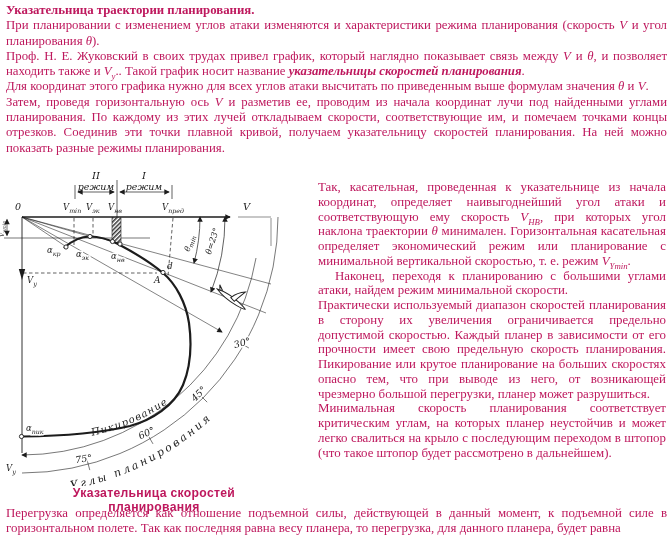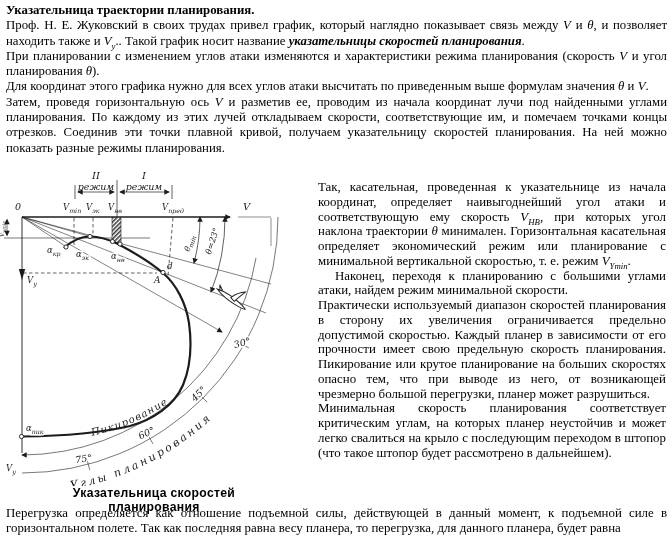--- a/index.html
+++ b/index.html
@@ -1,16 +1,16 @@
 <!DOCTYPE html>
 <html><head>
 <meta charset="utf-8">
 <style>
   html,body{margin:0;padding:0;background:#e8e8e8;}
-  .page{position:relative;width:672px;height:550px;background:#fff;color:#000000;
+  .page{position:relative;width:672px;height:550px;background:#fff;color:#be185d;
         font-family:"Liberation Serif",serif;overflow:hidden;}
   .top{position:absolute;left:6px;top:3px;width:661px;}
   .top p{margin:0;font-size:12.8px;line-height:15.3px;text-align:justify;}
   .title{font-weight:bold;}
   .it{font-style:italic;}
   .bi{font-style:italic;font-weight:bold;}
   sub{font-size:68%;line-height:0;}
   .rcol{position:absolute;left:318px;top:180px;width:348px;}
   .rcol p{margin:0;font-size:12.9px;line-height:14.75px;text-align:justify;}
   .rcol .indent{text-indent:17px;}
@@ -21,22 +21,22 @@
   svg text{font-family:"DejaVu Serif",serif;font-style:italic;fill:#1c1c1c;}
   .halo{paint-order:stroke;stroke:#fff;stroke-width:3px;}
 </style>
 </head>
 <body>
 
 <div class="page">
 
   <div class="top">
     <p class="title">Указательница траектории планирования.</p>
+    <p><span>При планировании с изменением углов атаки изменяются и характеристики режима планирования (скорость </span><span class="it">V</span><span> и угол планирования </span><span class="it">θ</span><span>).</span></p>
     <p><span>Проф. Н. Е. Жуковский в своих трудах привел график, который наглядно показывает связь между </span><span class="it">V</span><span> и </span><span class="it">θ</span><span>, и позволяет находить также и </span><span class="it">V</span><sub class="it">у</sub><span>.. Такой график носит название </span><span class="bi">указательницы скоростей планирования</span><span>.</span></p>
-    <p><span>При планировании с изменением углов атаки изменяются и характеристики режима планирования (скорость </span><span class="it">V</span><span> и угол планирования </span><span class="it">θ</span><span>).</span></p>
     <p><span>Для координат этого графика нужно для всех углов атаки высчитать по приведенным выше формулам значения </span><span class="it">θ</span><span> и </span><span class="it">V</span><span>.</span></p>
     <p><span>Затем, проведя горизонтальную ось </span><span class="it">V</span><span> и разметив ее, проводим из начала координат лучи под найденными углами планирования. По каждому из этих лучей откладываем скорости, соответствующие им, и помечаем точками концы отрезков. Соединив эти точки плавной кривой, получаем указательницу скоростей планирования. На ней можно показать разные режимы планирования.</span></p>
   </div>
 
   <svg class="fig" width="312" height="318" viewBox="0 0 312 318">
     <defs>
       <marker id="arr" viewBox="0 0 10 10" refX="8.5" refY="5" markerWidth="6.5" markerHeight="5.5" markerUnits="userSpaceOnUse" orient="auto-start-reverse">
         <path d="M0,0 L10,5 L0,10 Z" fill="#1c1c1c"></path>
       </marker>
       <pattern id="hatch" patternUnits="userSpaceOnUse" width="3" height="3" patternTransform="rotate(45)">

